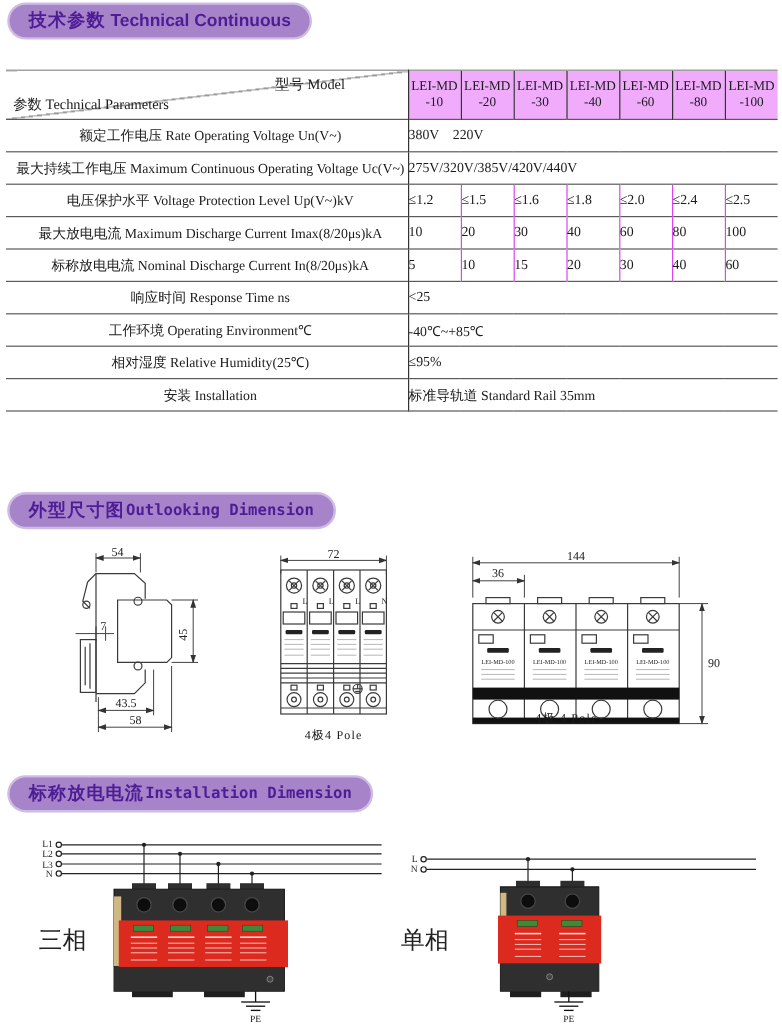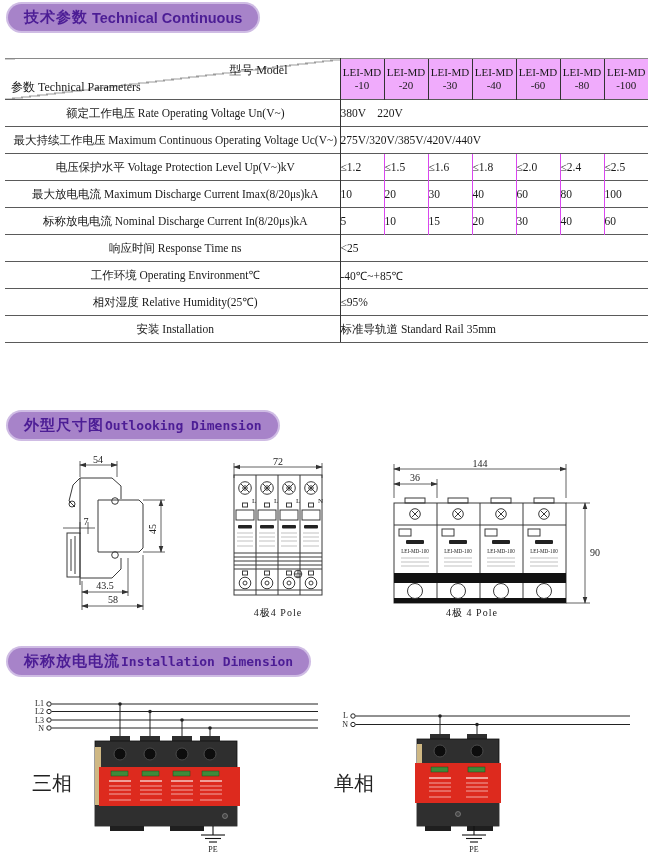--- a/index.html
+++ b/index.html
@@ -375,21 +375,21 @@
         <line class="tiny-line" x1="23" y1="108" x2="51" y2="108"></line>
       <circle class="dwg-line" cx="37" cy="133" r="7.5"></circle>
     </g>
   </g>
 
   <line class="dim-line" x1="188" y1="45" x2="212" y2="45"></line>
     <line class="dim-line" x1="188" y1="145" x2="212" y2="145"></line>
   <line class="dim-line" x1="207" y1="45" x2="207" y2="145" marker-start="url(#arL)" marker-end="url(#arR)"></line>
   <text class="dim-text" x="212" y="98">90</text>
 </svg>
-<div class="caption" style="left:412px;top:606px;width:120px;">4极 4 Pole</div>
+<div class="caption" style="left:412px;top:592px;width:120px;">4极 4 Pole</div>
 
 <div class="banner" style="left:8px;top:648px;">
   <span class="cn">标称放电电流</span>
   <span class="en mono">Installation Dimension</span>
 </div>
 
 <svg style="left:18px;top:694px;" width="320" height="160" viewBox="0 0 320 160">
   <g font-size="8">
     <text x="26" y="12" text-anchor="end">L1</text>
     <text x="26" y="20" text-anchor="end">L2</text>

